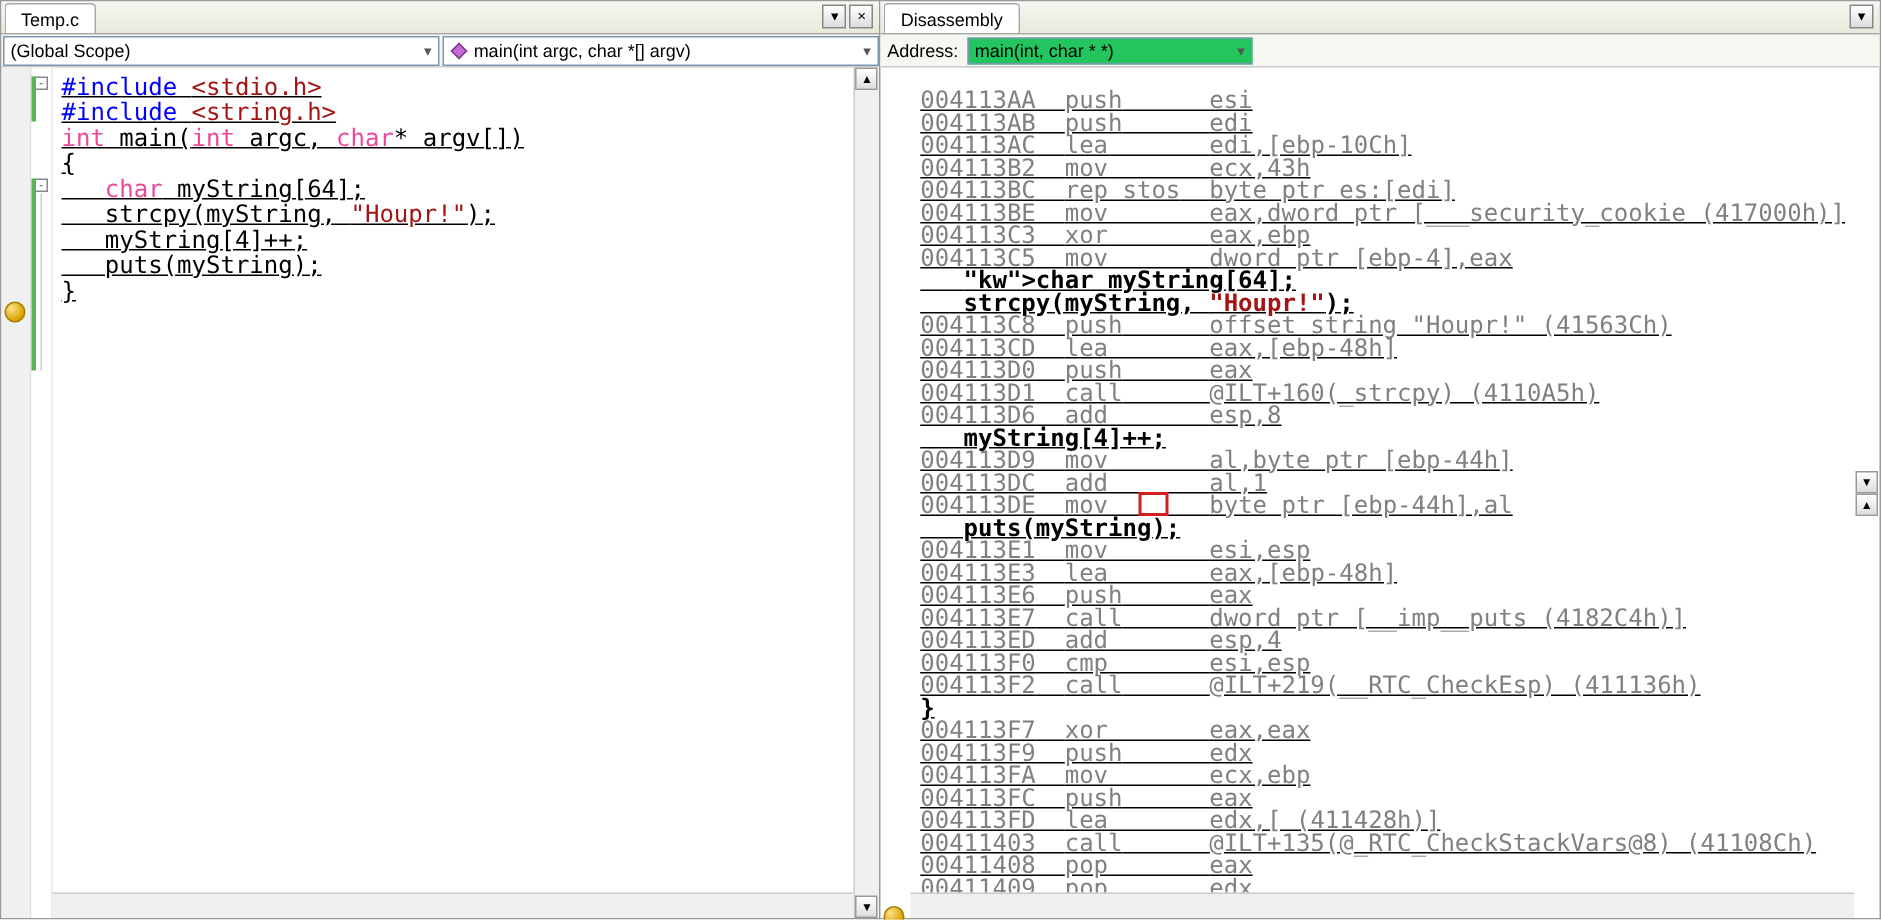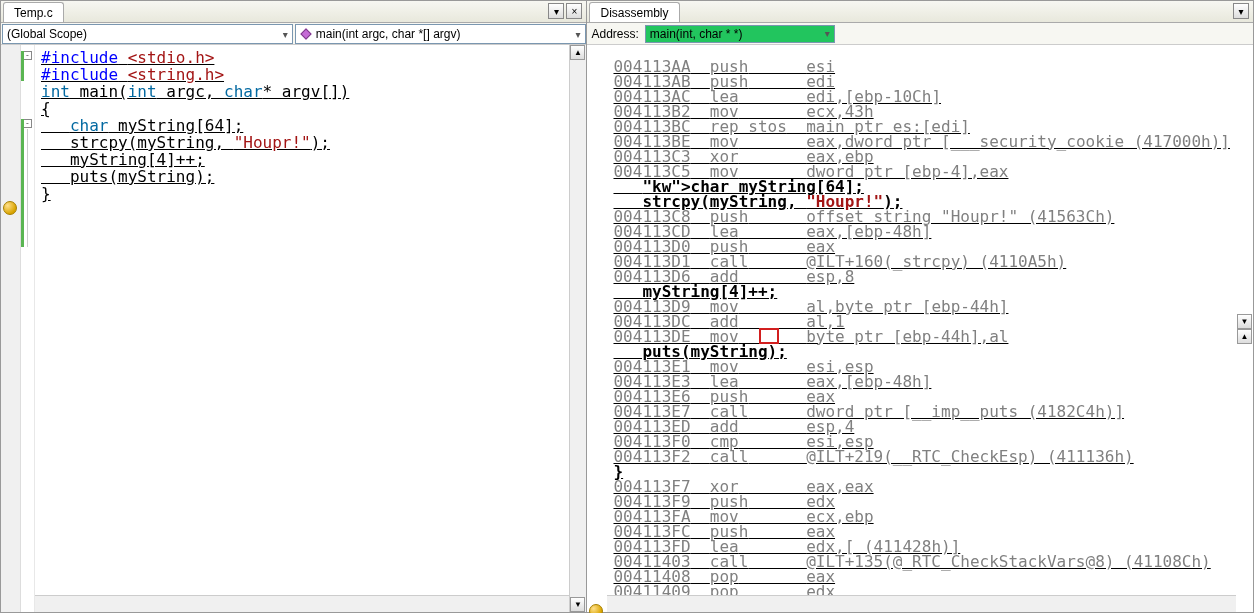--- a/index.html
+++ b/index.html
@@ -140,21 +140,21 @@
     font-size:8px; display:flex; align-items:center; justify-content:center;
   }
   .scroll-up{top:0;} .scroll-down{bottom:0;}
   .scrollbar-h {
     position:absolute; bottom:0; left:34px; right:17px; height:17px;
     background:#f0f0f0; border-top:1px solid #ccc;
   }
   .right-pane .scrollbar-h { left:20px; }
 
   
-  .kw { color:#0369a1; }
+  .kw { color:#ec4899; }
   .pp { color:#0000ff; }
   .inc { color:#a31515; }
   .str { color:#a31515; }
   .addr { color:#808080; }
   .op { color:#808080; }
   .reg { color:#808080; }
 
   .outline-box {
     font-family:monospace;
     position:absolute;
@@ -255,21 +255,21 @@
   </div>
   <div class="code-area">
     <div class="gutter">
       <div class="breakpoint" style="top:275px;"></div>
     </div>
     <div class="code-body" id="disasm-body" style="position: relative; line-height: 15px;">
         <pre><span class="addr">004113AA</span>  <span class="op">push</span>      <span class="reg">esi</span></pre>
         <pre><span class="addr">004113AB</span>  <span class="op">push</span>      <span class="reg">edi</span></pre>
         <pre><span class="addr">004113AC</span>  <span class="op">lea</span>       <span class="reg">edi,[ebp-10Ch]</span></pre>
         <pre><span class="addr">004113B2</span>  <span class="op">mov</span>       <span class="reg">ecx,43h</span></pre>
-        <pre><span class="addr">004113BC</span>  <span class="op">rep stos</span>  <span class="reg">main ptr es:[edi]</span></pre>
+        <pre><span class="addr">004113BC</span>  <span class="op">rep stos</span>  <span class="reg">byte ptr es:[edi]</span></pre>
         <pre><span class="addr">004113BE</span>  <span class="op">mov</span>       <span class="reg">eax,dword ptr [___security_cookie (417000h)]</span></pre>
         <pre><span class="addr">004113C3</span>  <span class="op">xor</span>       <span class="reg">eax,ebp</span></pre>
         <pre><span class="addr">004113C5</span>  <span class="op">mov</span>       <span class="reg">dword ptr [ebp-4],eax</span></pre>
         <pre><b>   <span class="&lt;span">"kw"</span>&gt;char myString[64];</b></pre>
         <pre><b></b></pre>
         <pre><b>   strcpy(myString, <span class="str">"Houpr!"</span>);</b></pre>
         <pre><span class="addr">004113C8</span>  <span class="op">push</span>      <span class="reg">offset string "Houpr!" (41563Ch)</span></pre>
         <pre><span class="addr">004113CD</span>  <span class="op">lea</span>       <span class="reg">eax,[ebp-48h]</span></pre>
         <pre><span class="addr">004113D0</span>  <span class="op">push</span>      <span class="reg">eax</span></pre>
         <pre><span class="addr">004113D1</span>  <span class="op">call</span>      <span class="reg">@ILT+160(_strcpy) (4110A5h)</span></pre>

